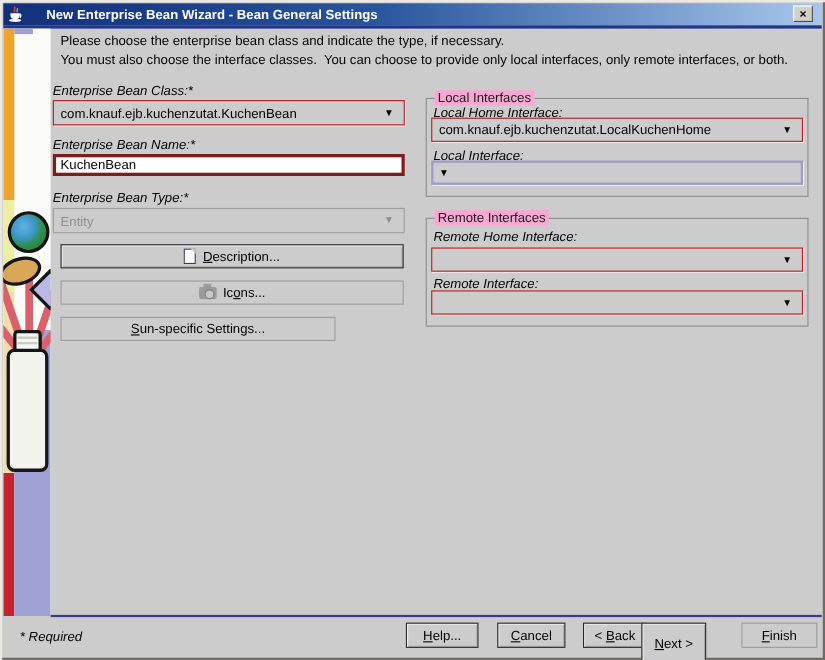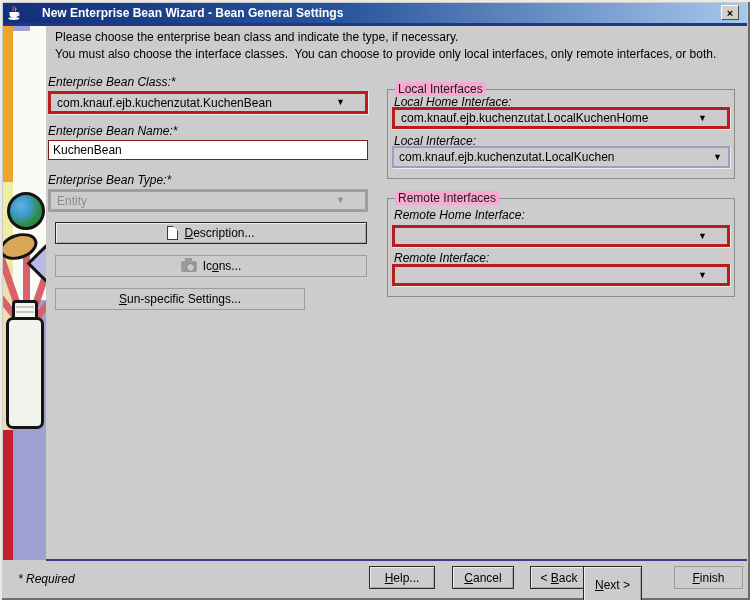--- a/index.html
+++ b/index.html
@@ -44,29 +44,29 @@
               border: 3px solid #151515; border-radius: 4px 4px 0 0; }
   .jar-ridge { position: absolute; left: 1px; right: 1px; height: 2px; background: #C9C9C2; }
   .jar-body { position: absolute; left: 3px; top: 291px; width: 38px; height: 112px; background: #F3F3EE;
               border: 3px solid #151515; border-radius: 7px; }
   
   .intro { position: absolute; font-size: 12px; color: #000; white-space: pre; }
   .lbl { position: absolute; font-size: 12px; color: #000; white-space: nowrap; font-style: italic; }
   
   .combo {
     position: absolute; display: flex; align-items: center;
-    background: #CCCCCC; border: 3px solid #b91c1c; box-shadow: 1px 1px 0 #EDEDEA;
-    padding: 0 20px 0 6px; font-size: 12px; color: #000; cursor: default;
+    background: #CCCCCC; border: 1px solid #b91c1c; box-shadow: 1px 1px 0 #EDEDEA;
+    padding: 0 9px 0 6px; font-size: 12px; color: #000; cursor: default;
   }
   .combo .combo-value { flex: 1; white-space: nowrap; overflow: hidden; }
   .combo .arrow { font-size: 9px; line-height: 1; color: inherit; }
   .combo.disabled { border-color: #9E9E9E; color: #8E8E8E; box-shadow: none; }
   .combo.focused { border: 2px solid #9C9CC8; padding: 0 6px 0 5px; }
   .textfield {
-    position: absolute; background: #FFFFFF; border: 1px solid #7f1d1d;
+    position: absolute; background: #FFFFFF; border: 3px solid #7f1d1d;
     font-family: "Liberation Sans", sans-serif; font-size: 12px; color: #000; padding: 0 4px;
   }
   .mbtn {
     position: absolute; background: #CCCCCC; border: 1px solid #2A2A2A;
     box-shadow: inset 1px 1px 0 #EDEDEB, inset -1px -1px 0 #A8A8A4;
     font-family: "Liberation Sans", sans-serif; font-size: 12px; color: #000;
     display: flex; align-items: center; justify-content: center; gap: 6px; cursor: default;
   }
   .mbtn.disabled { border-color: #9C9C9C; color: #000000; box-shadow: none; }
   .group { position: absolute; border: 1px solid #8B8B8B; }
@@ -161,21 +161,20 @@
   <div class="group" style="left:387px; top:89px; width:348px; height:90px">
     <span class="gtitle">Local Interfaces</span>
   </div>
   <div class="lbl" style="left:394px; top:95px">Local Home Interface:</div>
   <div class="combo" style="left:392px; top:107px; width:338px; height:22px">
     <span class="combo-value">com.knauf.ejb.kuchenzutat.LocalKuchenHome</span>
     <span class="arrow">▼</span>
   </div>
   <div class="lbl" style="left:394px; top:134px">Local Interface:</div>
   <div class="combo focused" style="left:392px; top:146px; width:338px; height:22px">
-    <span class="combo-value">com.knauf.ejb.kuchenzutat.LocalKuchen</span>
     <span class="arrow">▼</span>
   </div>
 
   <div class="group" style="left:387px; top:198px; width:348px; height:99px">
     <span class="gtitle">Remote Interfaces</span>
   </div>
   <div class="lbl" style="left:394px; top:208px">Remote Home Interface:</div>
   <div class="combo" style="left:392px; top:225px; width:338px; height:22px">
     <span class="combo-value"></span>
     <span class="arrow">▼</span>

